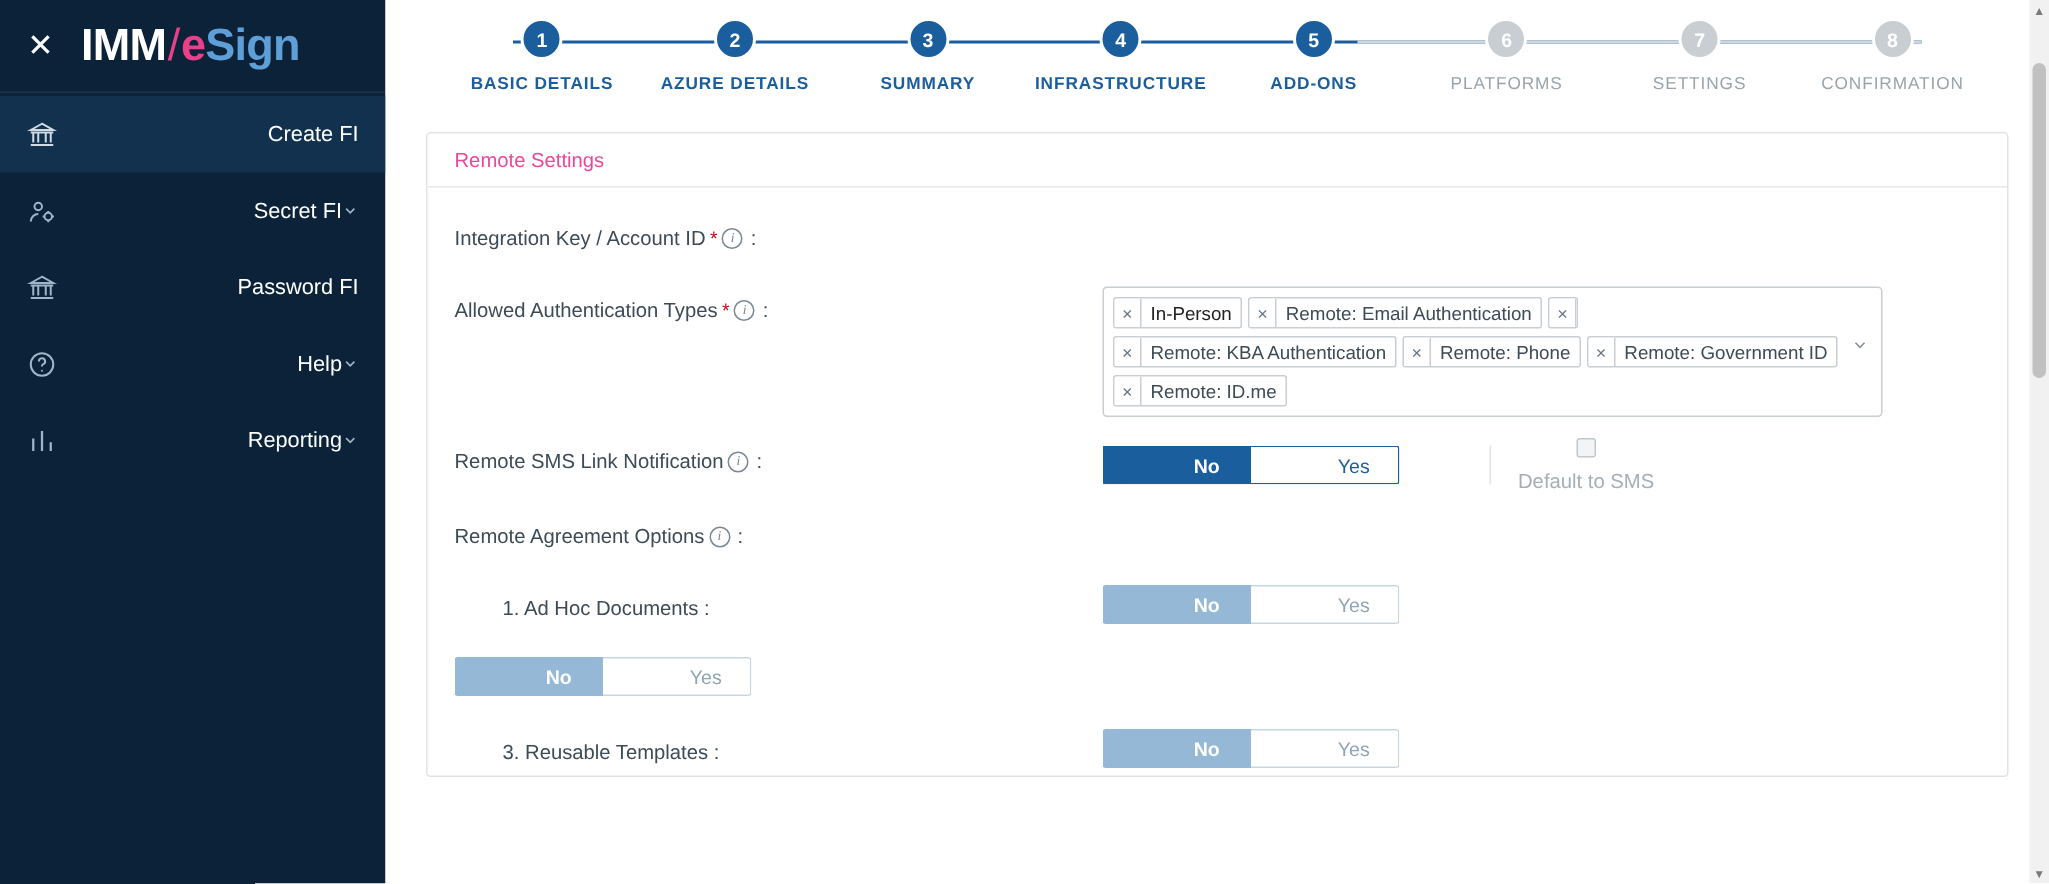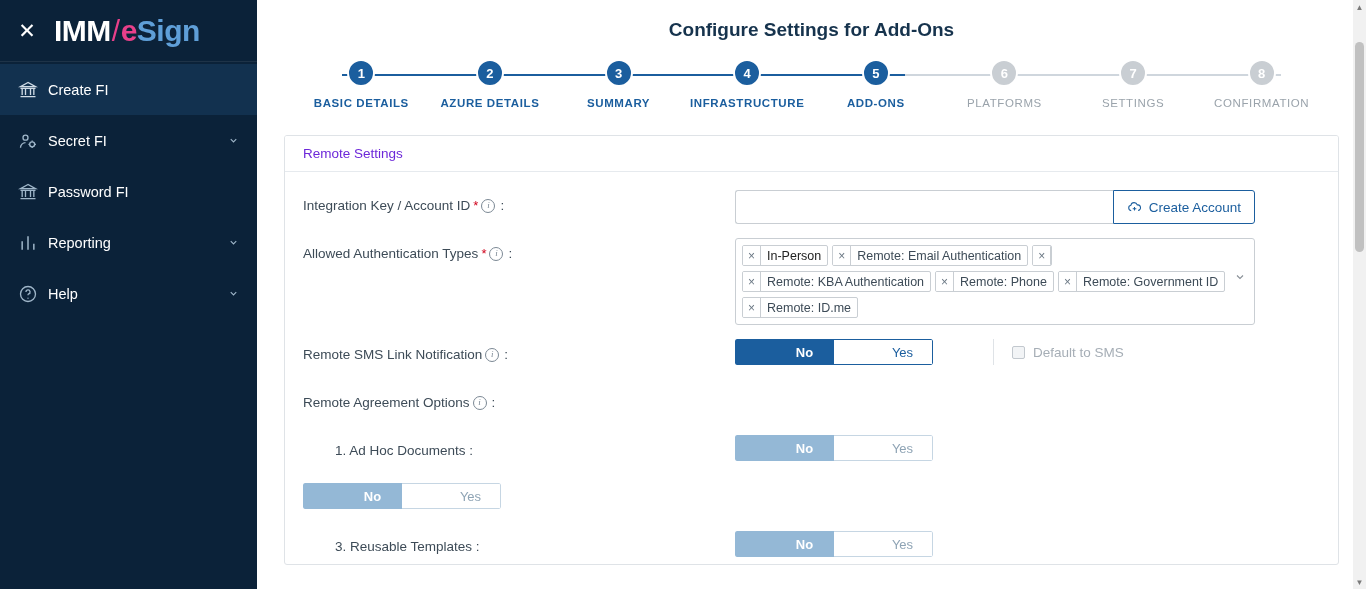--- a/index.html
+++ b/index.html
@@ -49,21 +49,21 @@
     align-items: baseline;
     font-size: 30px;
     font-weight: 700;
     letter-spacing: -0.5px;
   }
   .logo .imm { color: #ffffff; }
   .logo .slash { color: #e8408a; font-weight: 400; padding: 0 1px; }
   .logo .e { color: #e8408a; }
   .logo .sign { color: #5f9fd8; text-align: right; }
 
-  .nav { padding-top: 2px; }
+  .nav { padding-top: 2px; text-align: right; }
   .nav-item {
     height: 51px;
     display: flex;
     align-items: center;
     padding: 0 18px 0 18px;
     cursor: pointer;
     font-size: 14.5px;
     color: #ffffff;
     position: relative;
   }
@@ -165,21 +165,21 @@
     background: #ffffff;
     height: 430px;
     overflow: hidden;
   }
   .panel-header {
     height: 36px;
     display: flex;
     align-items: center;
     padding: 0 18px;
     font-size: 13.5px;
-    color: #6d28d9;
+    color: #ec4899;
     border-bottom: 1px solid #e6eaee;
     background: #ffffff;
   }
   .panel-body {
     padding: 18px 18px 10px 18px;
   }
 
   .form-row {
     display: flex;
     align-items: flex-start;
@@ -335,20 +335,21 @@
     height: 26px;
     background: #dfe3e7;
     margin: 0 18px 0 60px;
   }
   .checkbox-wrap {
     display: flex;
     align-items: center;
     gap: 8px;
     font-size: 13.5px;
     color: #a6aeb6;
+    flex-direction: column;
   }
   .cbox {
     width: 13px; height: 13px;
     border: 1px solid #c2c8ce;
     background: #f2f4f6;
     border-radius: 2px;
   }
   .row-toggle-wrap { display:flex; align-items:center; }
 
   
@@ -424,54 +425,53 @@
           <svg width="20" height="20" viewBox="0 0 24 24" fill="none" stroke="#9fb6c9" stroke-width="1.6">
             <path d="M3 10h18M12 3 3 8h18L12 3z"></path>
               <path d="M5 10v8M9 10v8M15 10v8M19 10v8M3 20h18"></path>
           </svg>
         </span>
         <span class="nav-label">Password FI</span>
       </div>
 
       <div class="nav-item">
         <span class="nav-icon">
+          <svg width="20" height="20" viewBox="0 0 24 24" fill="none" stroke="#9fb6c9" stroke-width="1.6">
+            <circle cx="12" cy="12" r="9"></circle>
+              <path d="M9.5 9.5a2.5 2.5 0 1 1 3.2 2.4c-.7.2-.7.9-.7 1.6"></path>
+              <circle cx="12" cy="17" r="0.8" fill="#9fb6c9" stroke="none"></circle>
+          </svg>
+        </span>
+        <span class="nav-label">Help</span>
+        <span class="nav-chevron">
+          <svg width="11" height="11" viewBox="0 0 24 24" fill="none" stroke="#9fb6c9" stroke-width="2.4">
+              <path d="M6 9l6 6 6-6"></path>
+            </svg>
+        </span>
+      </div>
+
+      <div class="nav-item">
+        <span class="nav-icon">
           <svg width="20" height="20" viewBox="0 0 24 24" fill="none" stroke="#9fb6c9" stroke-width="1.8">
             <path d="M5 20V10M12 20V4M19 20v-7"></path>
           </svg>
         </span>
         <span class="nav-label">Reporting</span>
         <span class="nav-chevron">
           <svg width="11" height="11" viewBox="0 0 24 24" fill="none" stroke="#9fb6c9" stroke-width="2.4">
               <path d="M6 9l6 6 6-6"></path>
             </svg>
         </span>
       </div>
 
-      <div class="nav-item">
-        <span class="nav-icon">
-          <svg width="20" height="20" viewBox="0 0 24 24" fill="none" stroke="#9fb6c9" stroke-width="1.6">
-            <circle cx="12" cy="12" r="9"></circle>
-              <path d="M9.5 9.5a2.5 2.5 0 1 1 3.2 2.4c-.7.2-.7.9-.7 1.6"></path>
-              <circle cx="12" cy="17" r="0.8" fill="#9fb6c9" stroke="none"></circle>
-          </svg>
-        </span>
-        <span class="nav-label">Help</span>
-        <span class="nav-chevron">
-          <svg width="11" height="11" viewBox="0 0 24 24" fill="none" stroke="#9fb6c9" stroke-width="2.4">
-              <path d="M6 9l6 6 6-6"></path>
-            </svg>
-        </span>
-      </div>
-
     </div>
   </div>
 
   <div class="main">
 
-    <div class="page-title">Configure Settings for Add-Ons</div>
 
     <div class="stepper">
       <div class="stepper-track">
         <div class="rest"></div>
       </div>
       <div class="steps">
         <div class="step">
           <div class="step-circle">1</div>
           <div class="step-label">BASIC DETAILS</div>
         </div>
@@ -509,34 +509,20 @@
     <div class="panel">
       <div class="panel-header">Remote Settings</div>
       <div class="panel-body">
 
         <div class="form-row">
           <div class="form-label">
             <span>Integration Key / Account ID</span>
             <span class="req">*</span>
             <span class="info-icon">i</span>
             <span class="colon">:</span>
-          </div>
-          <div class="field-area">
-            <div class="input-group">
-              <input class="text-input" type="text" value="" placeholder="" style="">
-              <button class="create-btn">
-                <span>
-                  <svg width="15" height="12" viewBox="0 0 24 20" fill="none" stroke="#1b5e9e" stroke-width="1.8">
-                    <path d="M6.5 16A4.5 4.5 0 0 1 6 7.1a5.5 5.5 0 0 1 10.6-.6A4 4 0 0 1 18 15.9"></path>
-                    <path d="M12 10v6M9 13h6"></path>
-                  </svg>
-                </span>
-                <span>Create Account</span>
-              </button>
-            </div>
           </div>
         </div>
 
         <div class="form-row">
           <div class="form-label">
             <span>Allowed Authentication Types</span>
             <span class="req">*</span>
             <span class="info-icon">i</span>
             <span class="colon">:</span>
           </div>

